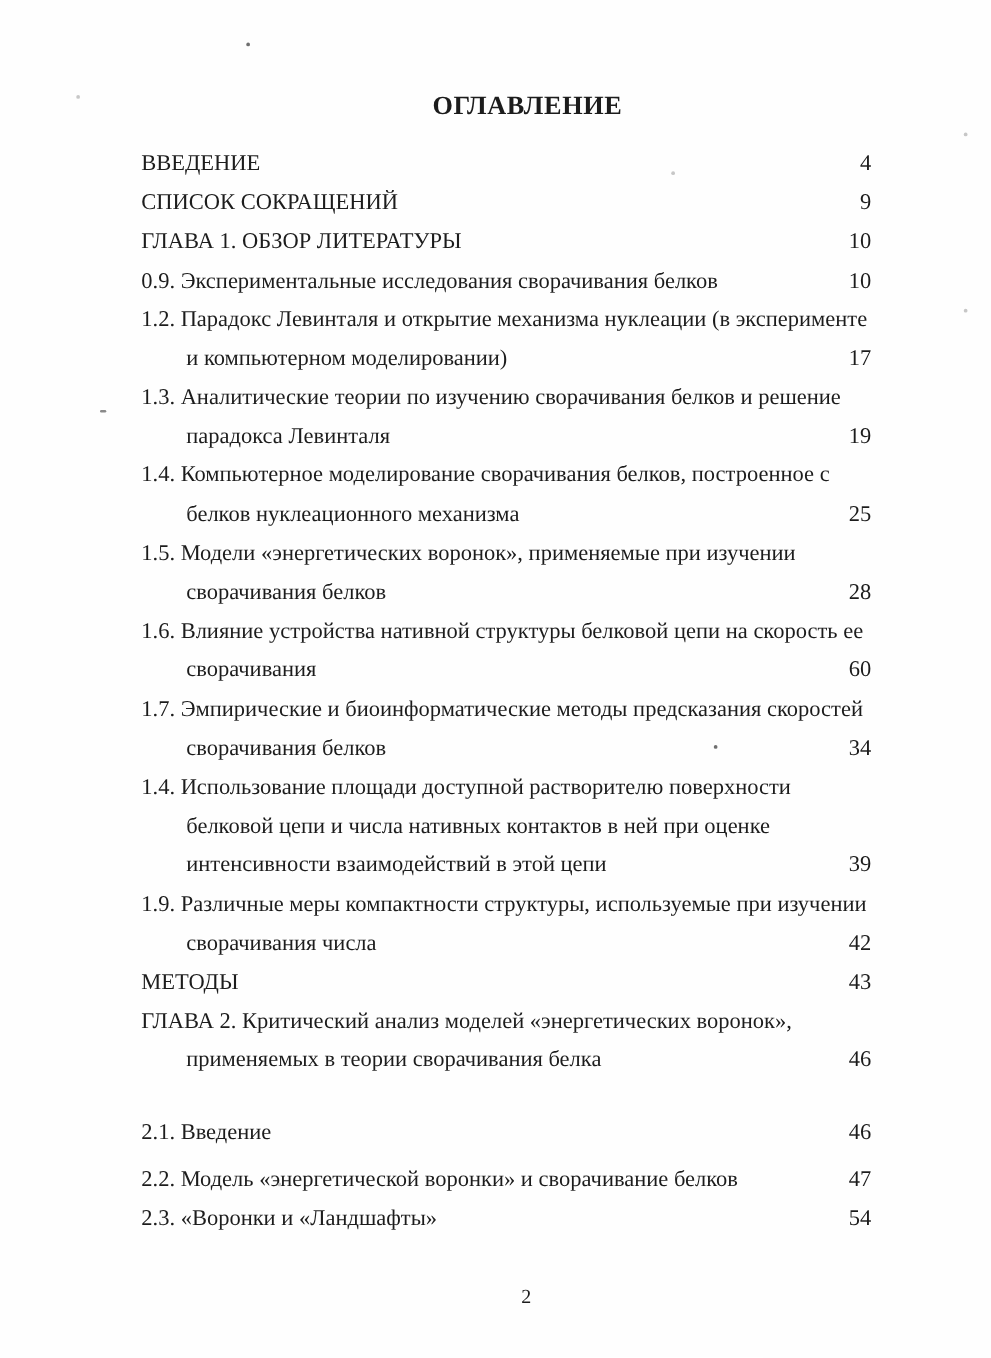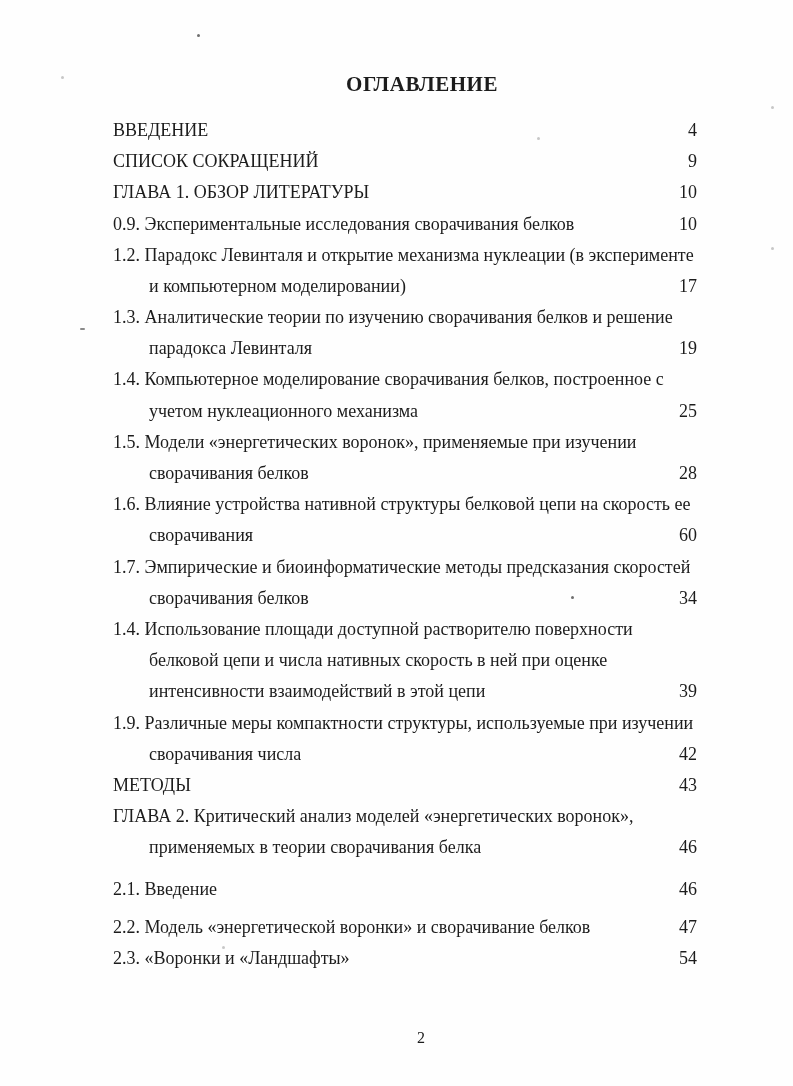--- a/index.html
+++ b/index.html
@@ -35,21 +35,21 @@
     justify-content: space-between;
     align-items: flex-end;
     height: 31.2px;
     line-height: 31.2px;
     font-size: 18px;
     white-space: nowrap;
   }
   .row .row-text { flex: 0 1 auto; }
   .row .row-page { flex: 0 0 auto; margin-left: 8px; }
   .row.indent .row-text { padding-left: 36px; }
-  .row.gap-large  { margin-top: 11px; }
+  .row.gap-large  { margin-top: 27px; }
   .row.gap-medium { margin-top: 6px; }
   .pagenum {
     position: absolute;
     top: 1029px;
     left: 129px;
     width: 584px;
     text-align: center;
     font-size: 16px;
   }
   .speck {
@@ -100,21 +100,21 @@
   </div>
       <div class="row indent">
     <span class="row-text">парадокса Левинталя</span>
     <span class="row-page">19</span>
   </div>
       <div class="row">
     <span class="row-text">1.4. Компьютерное моделирование сворачивания белков, построенное с</span>
     <span class="row-page"></span>
   </div>
       <div class="row indent">
-    <span class="row-text">учетом нуклеационного механизма</span>
+    <span class="row-text">белков нуклеационного механизма</span>
     <span class="row-page">25</span>
   </div>
       <div class="row">
     <span class="row-text">1.5. Модели «энергетических воронок», применяемые при изучении</span>
     <span class="row-page"></span>
   </div>
       <div class="row indent">
     <span class="row-text">сворачивания белков</span>
     <span class="row-page">28</span>
   </div>
@@ -132,21 +132,21 @@
   </div>
       <div class="row indent">
     <span class="row-text">сворачивания белков</span>
     <span class="row-page">34</span>
   </div>
       <div class="row">
     <span class="row-text">1.4. Использование площади доступной растворителю поверхности</span>
     <span class="row-page"></span>
   </div>
       <div class="row indent">
-    <span class="row-text">белковой цепи и числа нативных скорость в ней при оценке</span>
+    <span class="row-text">белковой цепи и числа нативных контактов в ней при оценке</span>
     <span class="row-page"></span>
   </div>
       <div class="row indent">
     <span class="row-text">интенсивности взаимодействий в этой цепи</span>
     <span class="row-page">39</span>
   </div>
       <div class="row">
     <span class="row-text">1.9. Различные меры компактности структуры, используемые при изучении</span>
     <span class="row-page"></span>
   </div>

